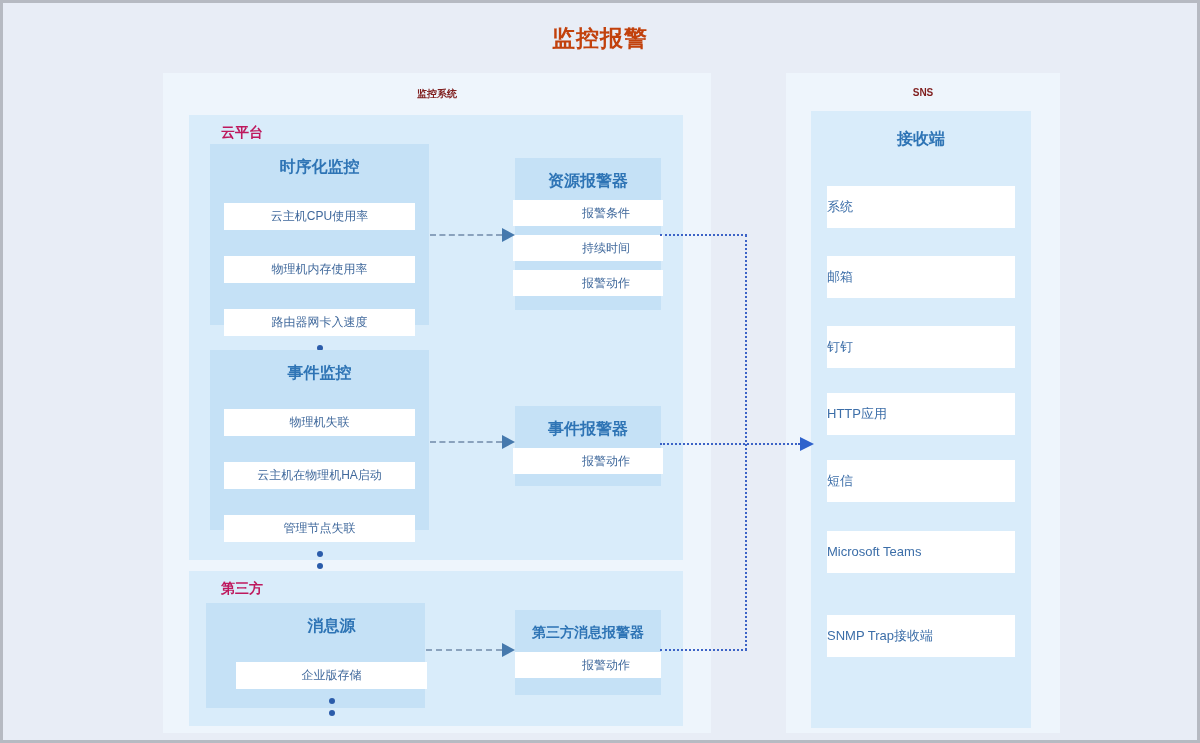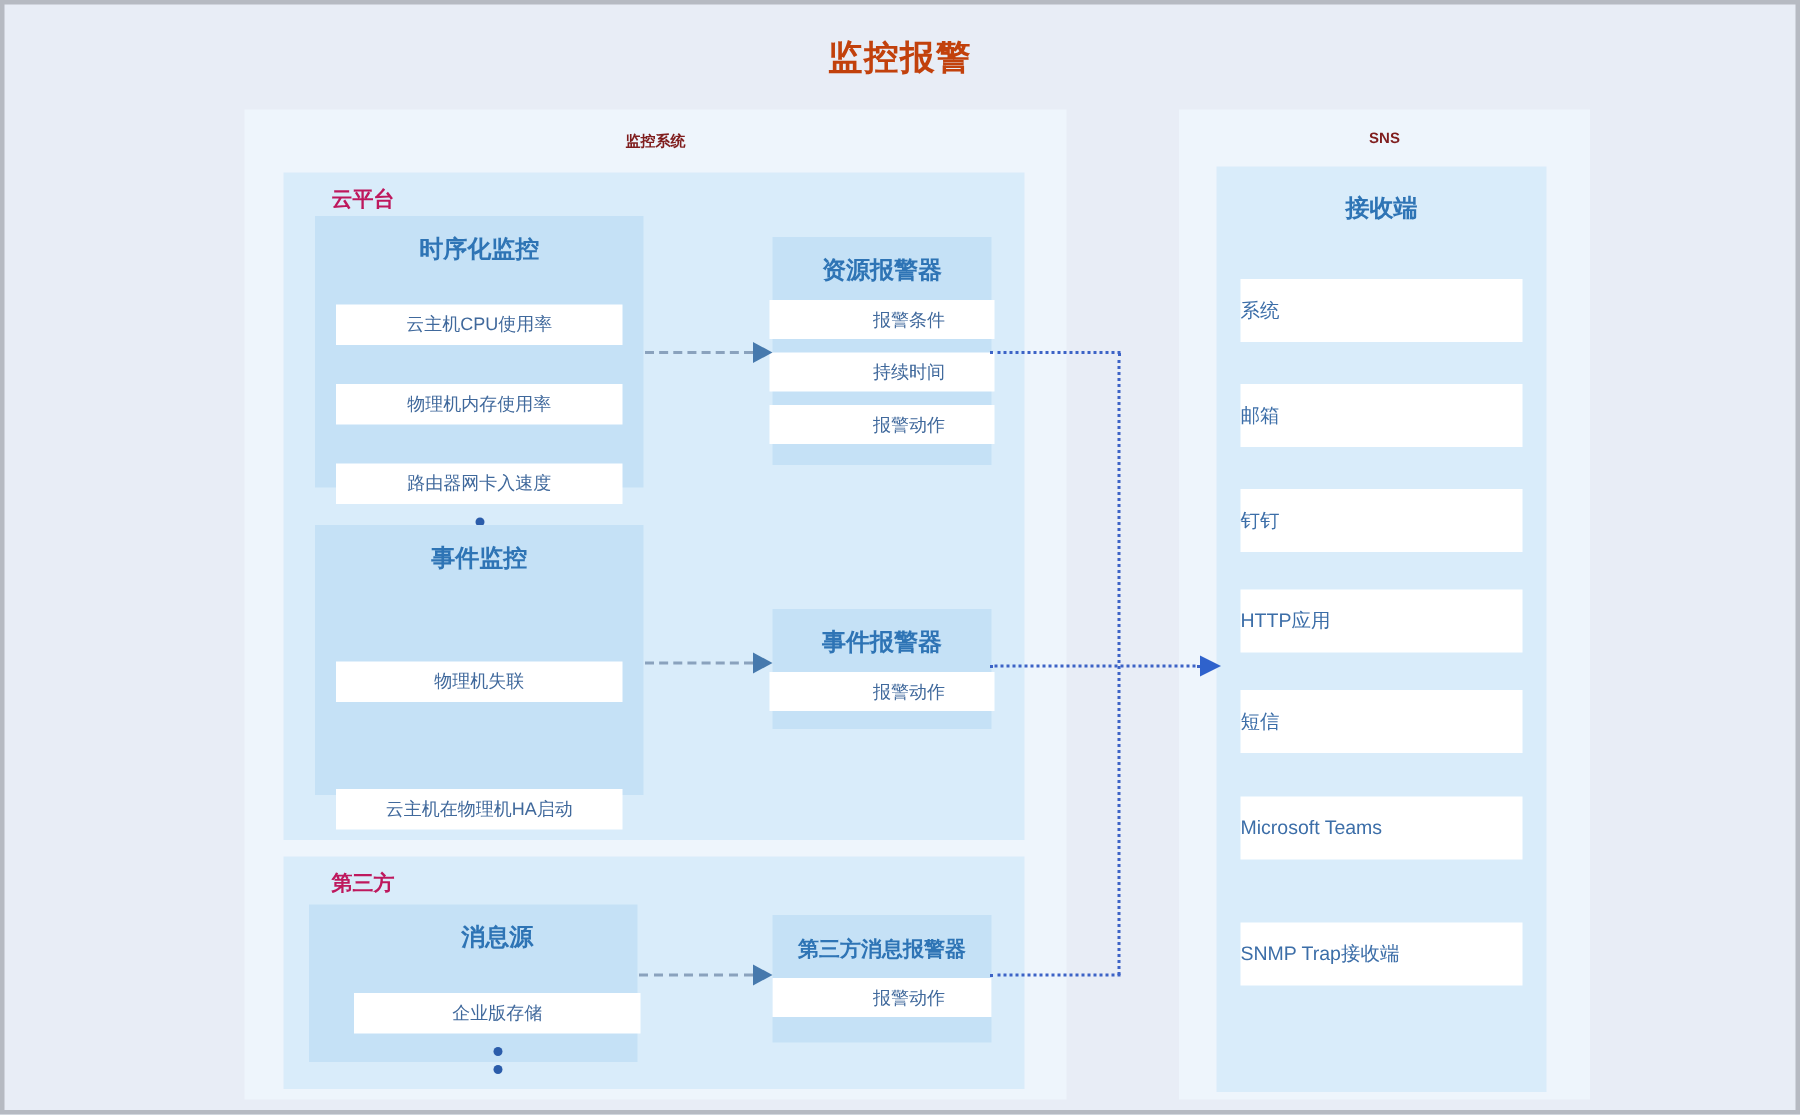--- a/index.html
+++ b/index.html
@@ -31,21 +31,21 @@
   }
   .box-title{font-size:16px;font-weight:600;color:#2e74b5;height:21px;line-height:21px;white-space:nowrap;}
   .box-title.small{font-size:14px;}
   .box-item{
     margin-top:26px;background:#ffffff;height:27px;line-height:27px;width:191px;
     text-align:center;font-size:12px;color:#40699c;white-space:nowrap;
   }
   .box-item.narrow{width:114px;height:26px;line-height:26px;margin-top:9px;padding-left:36px;}
   .box-item.w110{width:110px;}
   #timeseries-box{left:21px;top:29px;width:219px;height:181px;}
-  #event-box{left:21px;top:235px;width:219px;height:180px;gap:32px;}
+  #event-box{left:21px;top:235px;width:219px;height:180px;}
   #resource-alarm-box{left:326px;top:43px;width:146px;height:152px;font-family:Liberation Serif, serif;}
   #event-alarm-box{left:326px;top:291px;width:146px;height:80px;}
   #source-box{left:17px;top:32px;width:219px;height:105px;padding-left:32px;}
   #thirdparty-alarm-box{left:326px;top:39px;width:146px;height:85px;}
   .dots{display:flex;flex-direction:column;align-items:center;margin-top:9px;gap:6px;}
   .dot{width:6px;height:6px;border-radius:50%;background:#2b5caa;}
   #receiver-panel{left:25px;top:38px;width:220px;height:617px;background:#d9ecfa;position:absolute;}
   .receiver-title{
     position:absolute;left:0;right:0;top:18px;text-align:center;
     font-size:16px;font-weight:600;color:#2e74b5;

